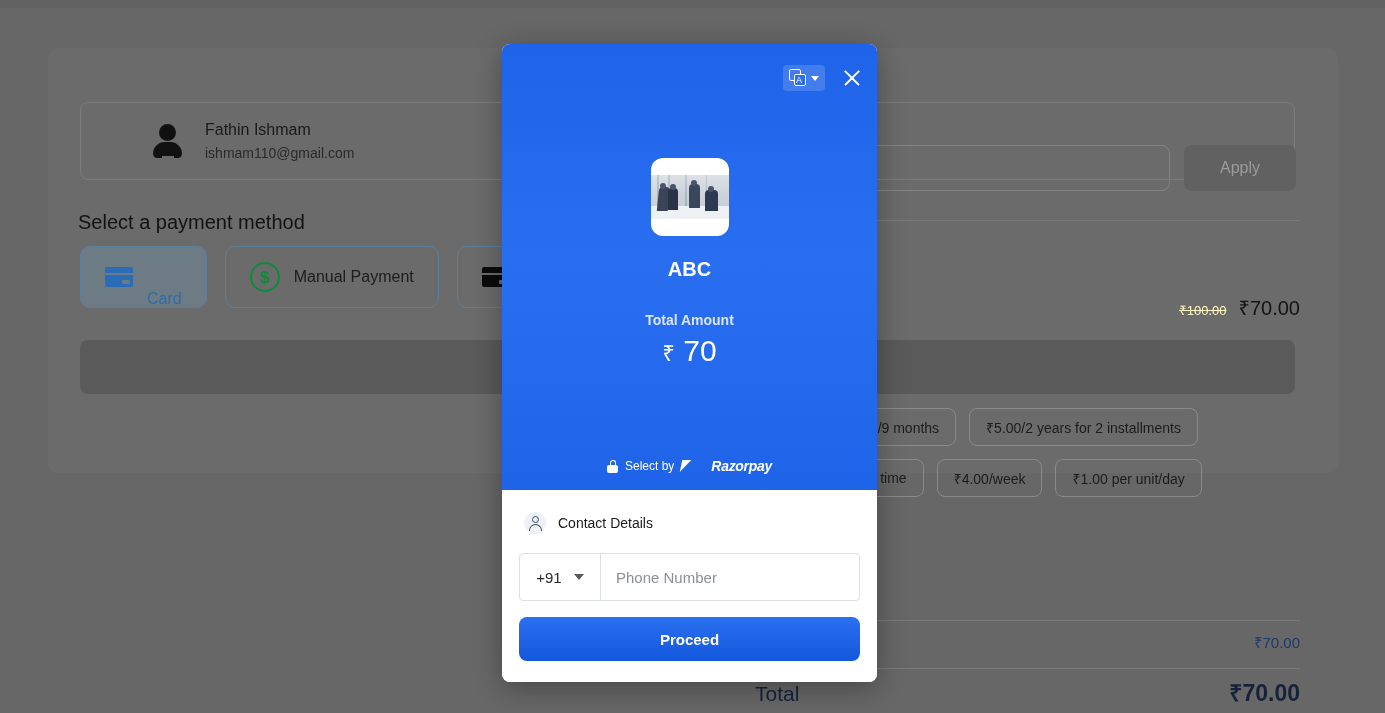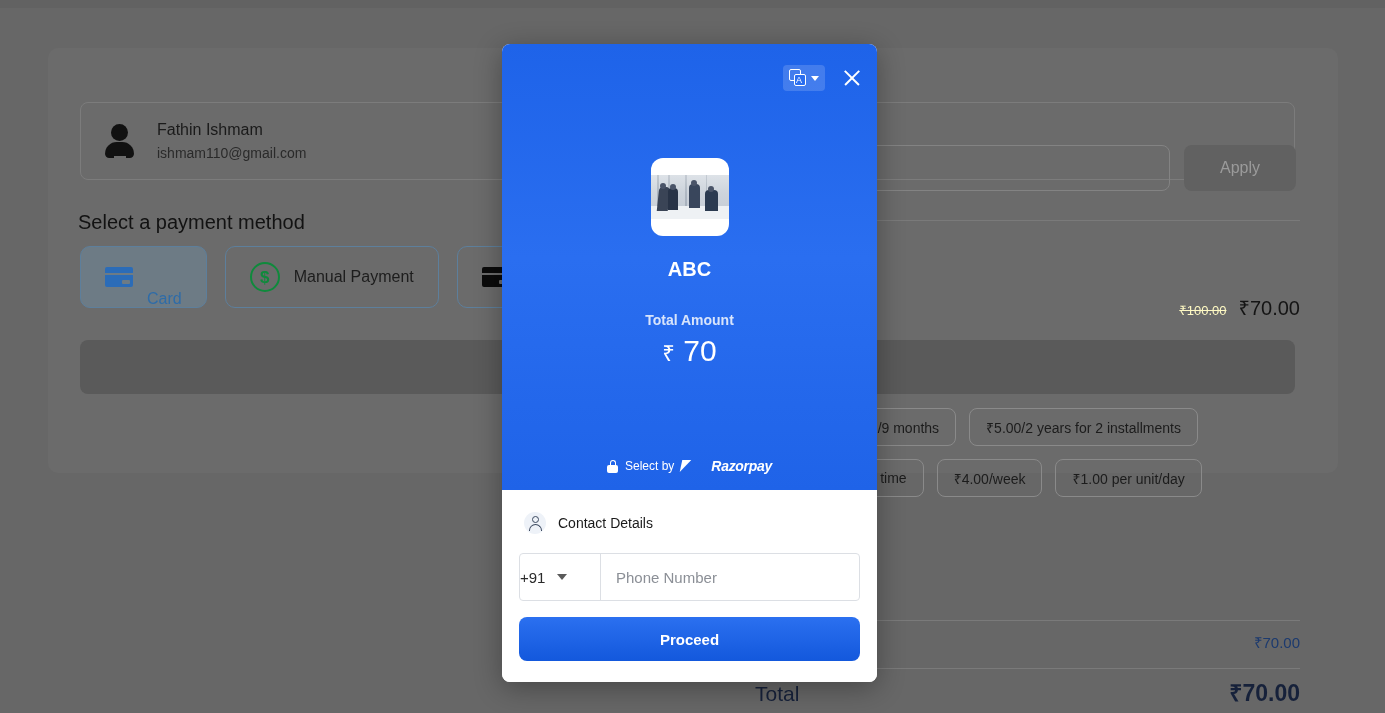--- a/index.html
+++ b/index.html
@@ -34,20 +34,21 @@
     border-radius: 10px;
   }
 
   
   .user-box {
     position: absolute; left: 80px; top: 94px;
     width: 1215px; height: 78px;
     border: 1px solid #7c7c7c;
     border-radius: 8px;
     box-sizing: border-box;
+    padding-left: 48px;
   }
   .user-row { display: flex; align-items: center; height: 100%; padding-left: 22px; }
   .avatar-ic { width: 34px; height: 38px; flex: 0 0 34px; position: relative; }
   .avatar-ic .head {
     position: absolute; left: 8px; top: 2px; width: 17px; height: 17px;
     background: #111; border-radius: 50%;
   }
   .avatar-ic .body {
     position: absolute; left: 2px; top: 20px; width: 29px; height: 16px;
     background: #111; border-radius: 14px 14px 5px 5px;
@@ -266,21 +267,21 @@
   .person-circ .b { position:absolute; left:4.5px; top:12px; width:13px; height:7px; border:1.4px solid #3c4a60; border-bottom:none; border-radius:7px 7px 0 0; box-sizing:border-box;}
   .contact-title { font-size: 14px; color: #1a1a1a; }
 
   .phone-group {
     position: absolute; left: 17px; top: 63px;
     width: 341px; height: 48px;
     border: 1px solid #dcdfe4; border-radius: 4px;
     display: flex; box-sizing: border-box; background: #fff;
   }
   .cc-box {
-    width: 80px; display: flex; align-items: center; justify-content: flex-start; gap: 12px;
+    width: 80px; display: flex; align-items: center; justify-content: center; gap: 12px;
     border-right: 1px solid #dcdfe4; font-size: 15px; color: #2a2a2a;
   }
   .cc-chev { width: 0; height: 0; border-left: 5px solid transparent; border-right: 5px solid transparent; border-top: 6px solid #5a5a5a; }
   .phone-input {
     flex: 1; border: none; outline: none;
     padding: 0 15px; font-size: 15px; color: #1a1a1a;
     font-family: "Liberation Sans", sans-serif;
     background: transparent;
   }
   .phone-input::placeholder { color: #8b8f96; opacity: 1; }

